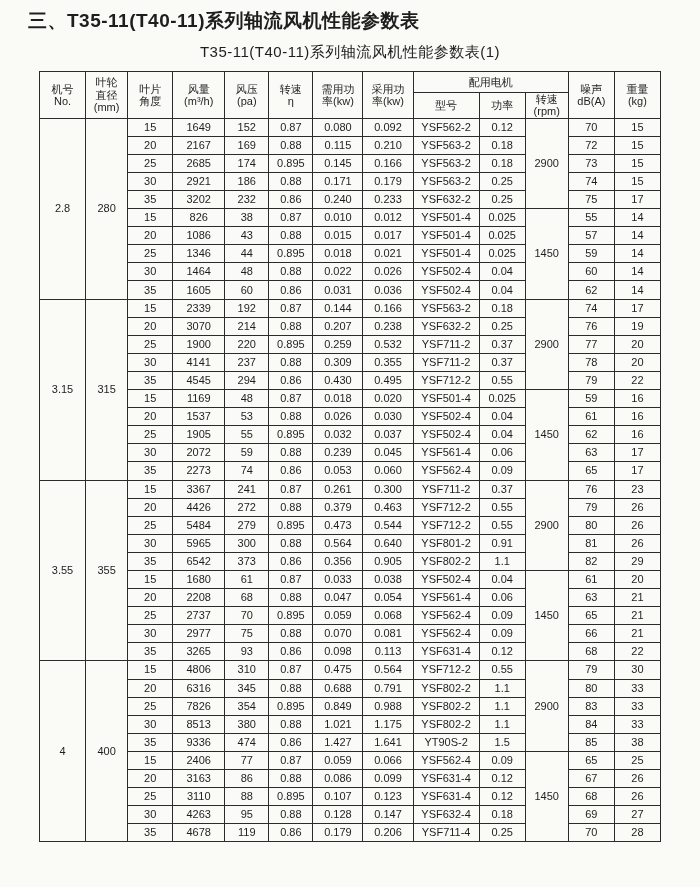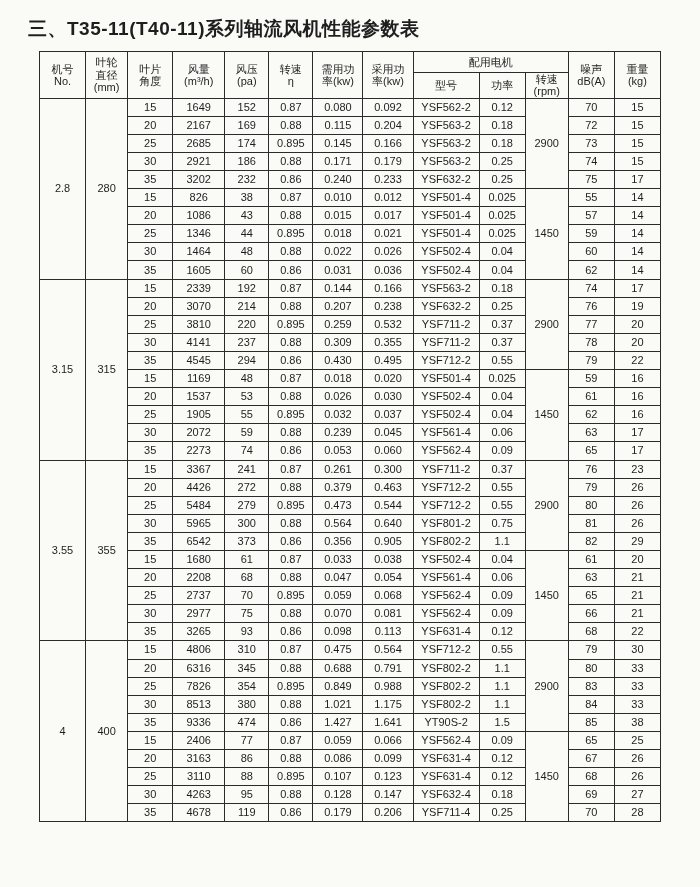--- a/index.html
+++ b/index.html
@@ -4,21 +4,21 @@
 <style>
   * { box-sizing: border-box; }
   html, body { margin: 0; padding: 0; }
   body {
     width: 700px; height: 887px;
     background: #fafaf7;
     color: #1e1e1e;
     font-family: "Liberation Sans", "DejaVu Sans", sans-serif;
     overflow: hidden;
   }
-  .page { padding-top: 13px; }
+  .page { padding-top: 5px; }
   .doc-title {
     font-size: 19px;
     font-weight: bold;
     margin: 3px 0 9px 28px;
     letter-spacing: 0.5px;
   }
   .table-subtitle {
     font-size: 15px;
     font-weight: normal;
     text-align: center;
@@ -66,20 +66,21 @@
   col.c-mpower  { width: 46px; }
   col.c-mspeed  { width: 43px; }
   col.c-noise   { width: 46px; }
   col.c-weight  { width: 46px; }
 </style>
 </head>
 <body>
 
 <div class="page">
   <h1 class="doc-title">三、T35-11(T40-11)系列轴流风机性能参数表</h1>
+  <h2 class="table-subtitle">T35-11(T40-11)系列轴流风机性能参数表(1)</h2>
 
   <table class="perf">
     <colgroup>
       <col class="c-machine">
         <col class="c-diam">
         <col class="c-angle">
         <col class="c-vol">
       <col class="c-press">
         <col class="c-eta">
         <col class="c-req">
@@ -137,21 +138,21 @@
           <td rowspan="5">2900</td>
           <td>70</td>
           <td>15</td>
         </tr>
         <tr>
           <td>20</td>
           <td>2167</td>
           <td>169</td>
           <td>0.88</td>
           <td>0.115</td>
-          <td>0.204</td>
+          <td>0.210</td>
           <td>YSF563-2</td>
           <td>0.18</td>
           <td>72</td>
           <td>15</td>
         </tr>
         <tr>
           <td>25</td>
           <td>2685</td>
           <td>174</td>
           <td>0.895</td>
@@ -269,21 +270,21 @@
           <td>0.88</td>
           <td>0.207</td>
           <td>0.238</td>
           <td>YSF632-2</td>
           <td>0.25</td>
           <td>76</td>
           <td>19</td>
         </tr>
         <tr>
           <td>25</td>
-          <td>3810</td>
+          <td>1900</td>
           <td>220</td>
           <td>0.895</td>
           <td>0.259</td>
           <td>0.532</td>
           <td>YSF711-2</td>
           <td>0.37</td>
           <td>77</td>
           <td>20</td>
         </tr>
         <tr>
@@ -411,21 +412,21 @@
           <td>26</td>
         </tr>
         <tr>
           <td>30</td>
           <td>5965</td>
           <td>300</td>
           <td>0.88</td>
           <td>0.564</td>
           <td>0.640</td>
           <td>YSF801-2</td>
-          <td>0.75</td>
+          <td>0.91</td>
           <td>81</td>
           <td>26</td>
         </tr>
         <tr>
           <td>35</td>
           <td>6542</td>
           <td>373</td>
           <td>0.86</td>
           <td>0.356</td>
           <td>0.905</td>

